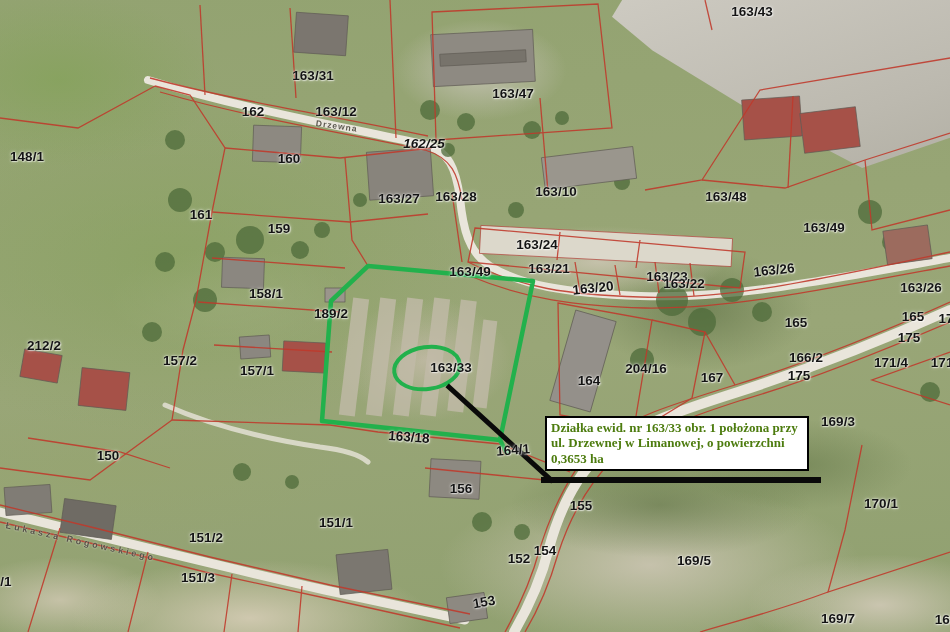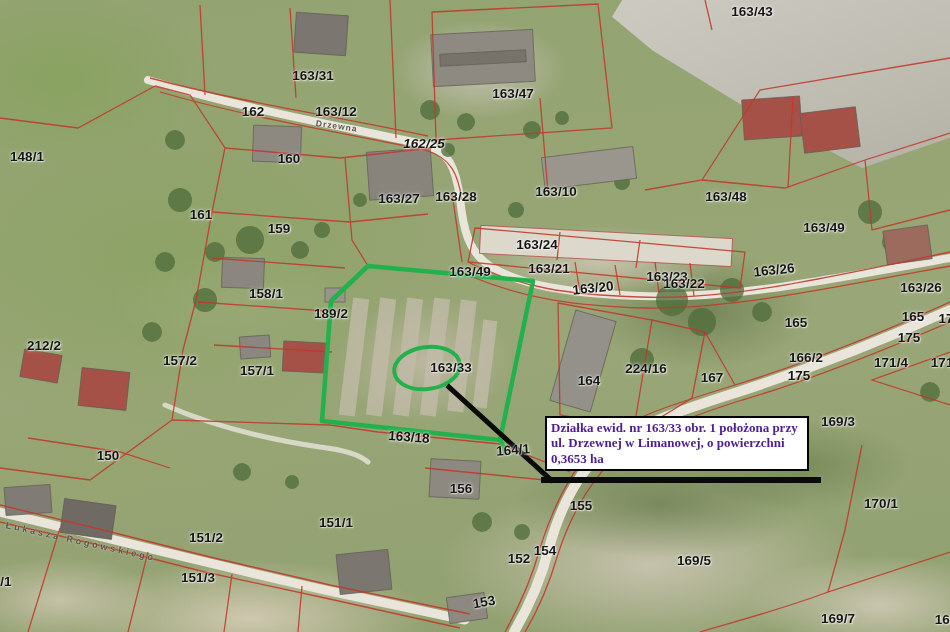--- a/index.html
+++ b/index.html
@@ -41,21 +41,21 @@
   }
   .street{
     position:absolute;font-weight:bold;color:rgba(78,74,64,.92);
     white-space:nowrap;transform-origin:0 50%;
     text-shadow:0 0 2px rgba(255,255,255,.7);
   }
   
   #annotation{
     position:absolute;left:545px;top:416px;width:252px;z-index:8;
     background:#ffffff;border:2px solid #000;
-    font:bold 13px/1.18 "Liberation Serif",serif;color:#4c1d95;
+    font:bold 13px/1.18 "Liberation Serif",serif;color:#4d7c0f;
     padding:2px 4px 3px 4px;
   }
   svg{position:absolute;left:0;top:0;z-index:2;}
 </style>
 </head>
 <body>
 
 <div id="stage">
 
   <div id="terrain"></div>
@@ -224,21 +224,21 @@
       <div class="plabel" style="left: 180px; top: 360px;">157/2</div>
       <div class="plabel" style="left: 257px; top: 370px;">157/1</div>
       <div class="plabel" style="left: 796px; top: 322px;">165</div>
       <div class="plabel" style="left: 913px; top: 316px;">165</div>
       <div class="plabel" style="left: 946px; top: 318px;">17</div>
       <div class="plabel" style="left: 909px; top: 337px;">175</div>
       <div class="plabel" style="left: 806px; top: 357px;">166/2</div>
       <div class="plabel" style="left: 799px; top: 375px;">175</div>
       <div class="plabel" style="left: 712px; top: 377px;">167</div>
       <div class="plabel" style="left: 589px; top: 380px;">164</div>
-      <div class="plabel" style="left: 646px; top: 368px;">224/16</div>
+      <div class="plabel" style="left: 646px; top: 368px;">204/16</div>
       <div class="plabel" style="left: 891px; top: 362px;">171/4</div>
       <div class="plabel" style="left: 944px; top: 362px;">171/</div>
       <div class="plabel" style="left: 811px; top: 421px; margin-left: 27px;">169/3</div>
       <div class="plabel" style="left: 427px; top: 367px; margin-left: 24px;">163/33</div>
       <div class="plabel" style="left: 409px; top: 437px; transform: translate(-50%, -50%) rotate(4deg);">163/18</div>
       <div class="plabel" style="left: 513px; top: 450px; transform: translate(-50%, -50%) rotate(-4deg);">164/1</div>
       <div class="plabel" style="left: 108px; top: 455px;">150</div>
       <div class="plabel" style="left: 461px; top: 488px;">156</div>
       <div class="plabel" style="left: 581px; top: 505px;">155</div>
       <div class="plabel" style="left: 881px; top: 503px;">170/1</div>

